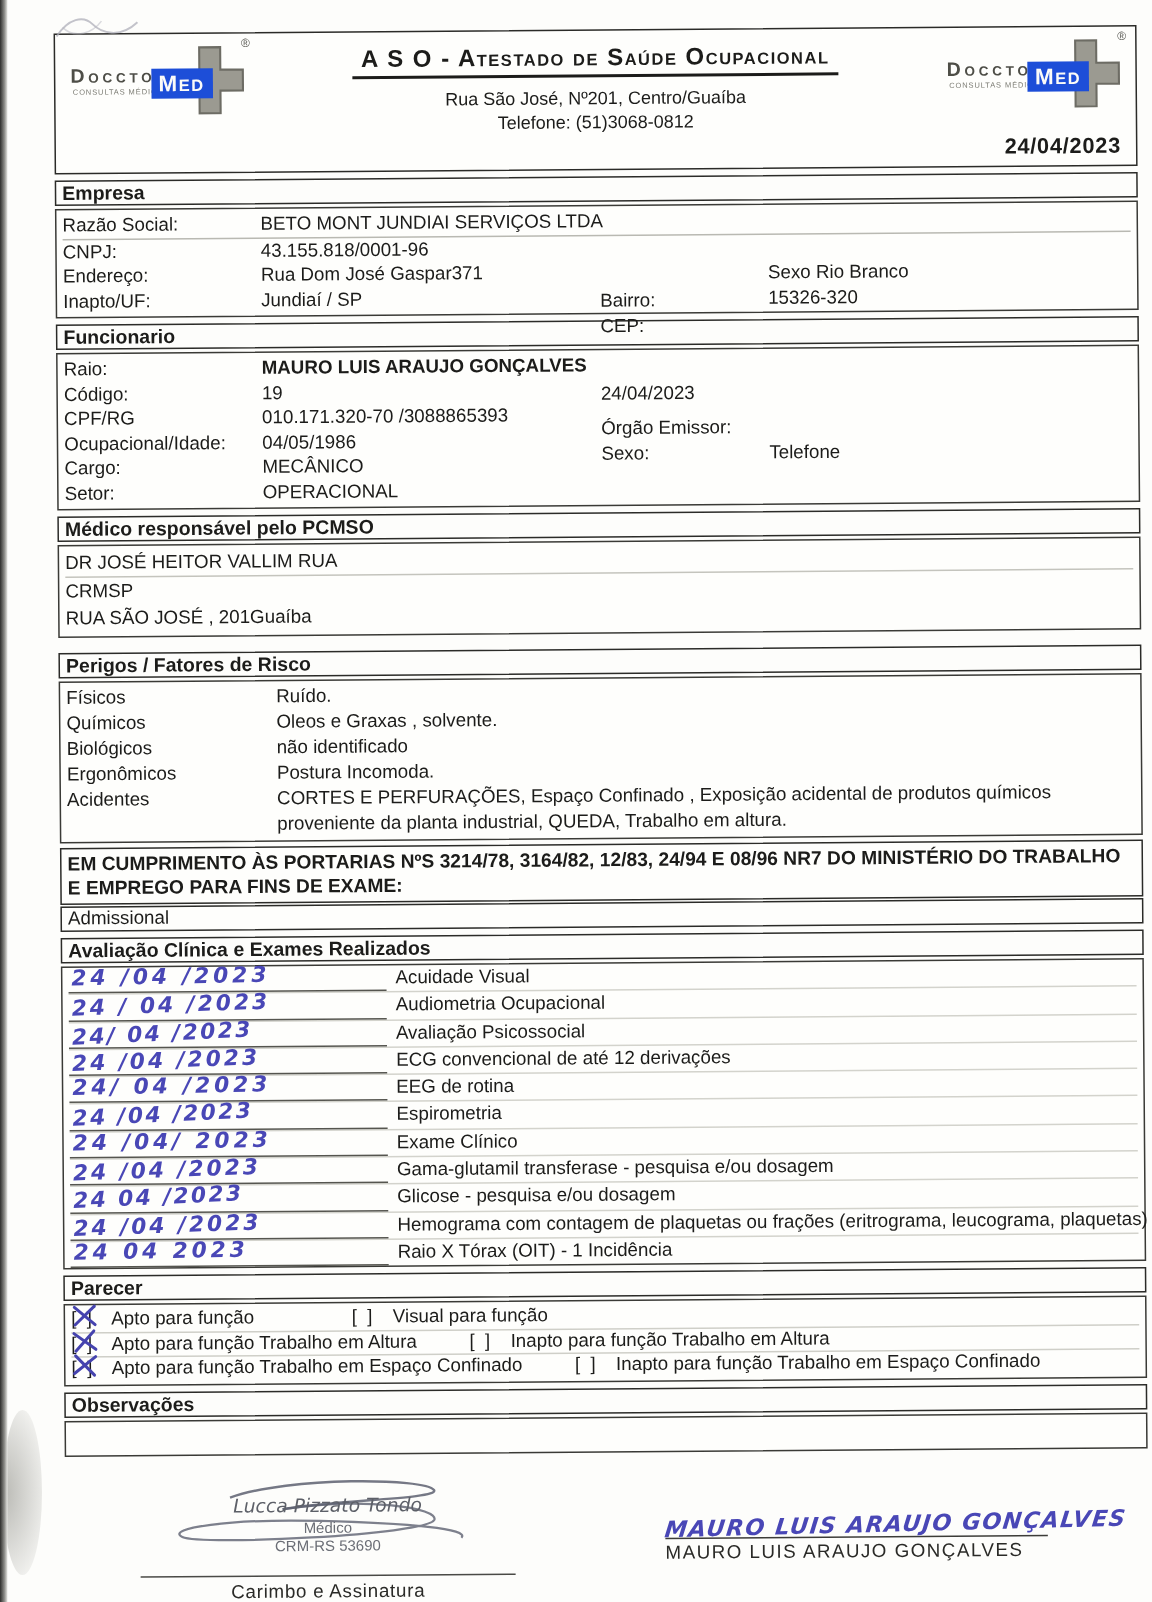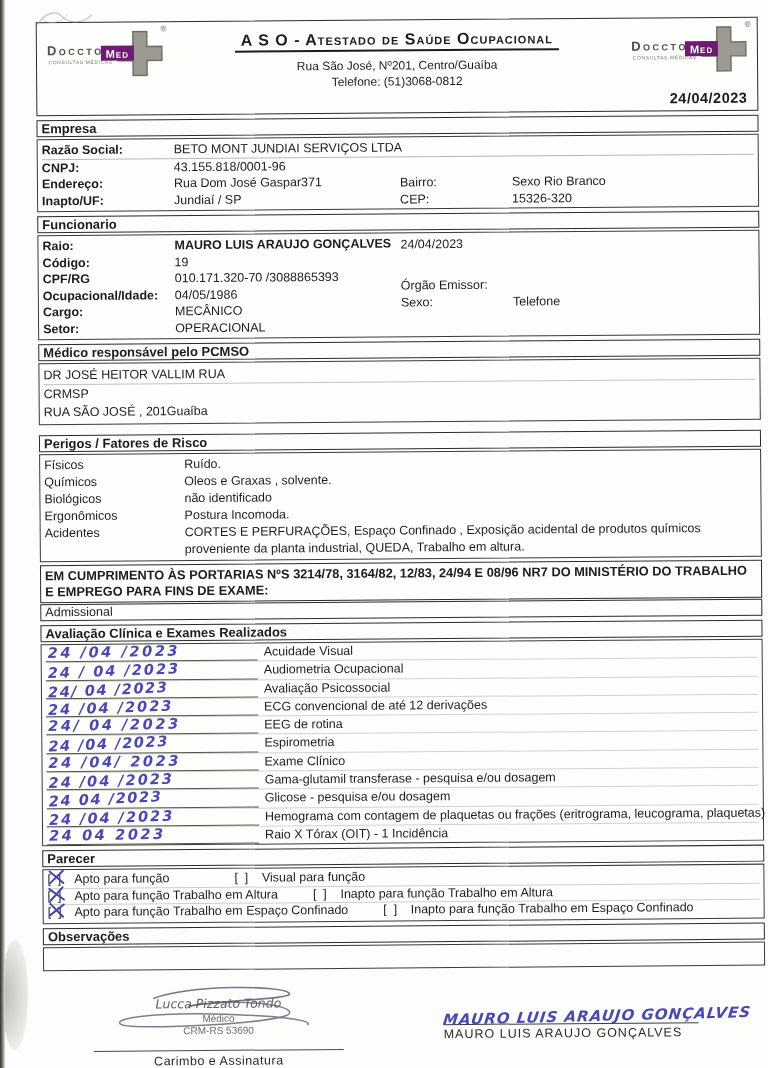--- a/index.html
+++ b/index.html
@@ -25,29 +25,29 @@
   .addr{font-size:12px;margin-top:6px;line-height:16px;}
   .header-right{display:flex;flex-direction:column;align-items:flex-end;height:100%;}
   .header-date{font-weight:bold;font-size:14.5px;margin-top:auto;letter-spacing:0.5px;}
 
   
   .logo{display:flex;align-items:flex-start;gap:4px;}
   .logo-textcol{text-align:right;margin-top:12px;}
   .logo-brand{font-weight:bold;font-size:13px;letter-spacing:2.5px;color:#4e4e47;font-variant:small-caps;}
   .logo-tagline{font-size:5px;color:#7c7c74;letter-spacing:0.6px;margin-top:1px;}
   .logo-cross{position:relative;width:46px;height:46px;flex:0 0 auto;}
-  .logo-med{position:absolute;left:-16px;top:15px;background:#701a75;color:#fbfbf8;
-            font-size:11px;font-weight:bold;letter-spacing:1px;padding:1.5px 5px;font-variant:small-caps;}
+  .logo-med{position:absolute;left:-16px;top:15px;background:#1d4ed8;color:#fbfbf8;
+            font-size:15px;font-weight:bold;letter-spacing:1px;padding:1.5px 5px;font-variant:small-caps;}
   .logo-reg{position:absolute;right:-4px;top:-6px;font-size:8px;color:#55554f;}
 
   
   .frow{display:flex;position:relative;line-height:16.5px;}
-  .flabel{width:132px;flex:0 0 auto;font-weight:bold;}
+  .flabel{width:132px;flex:0 0 auto;}
   .fvalue{flex:1;}
-  .rlabel{position:absolute;left:358px;top:1px;}
+  .rlabel{position:absolute;left:358px;top:19px;}
   .rvalue{position:absolute;left:470px;top:1px;}
   .bold{font-weight:bold;}
   .row-sep{border-bottom:1px solid #b9b9b2;}
 
   .med-line{line-height:18px;}
   .med-line:first-child{border-bottom:1px solid #c4c4bd;}
 
   .perigo-row{display:flex;line-height:17px;}
   .perigo-label{width:140px;flex:0 0 auto;}
   .perigo-value{flex:1;}

